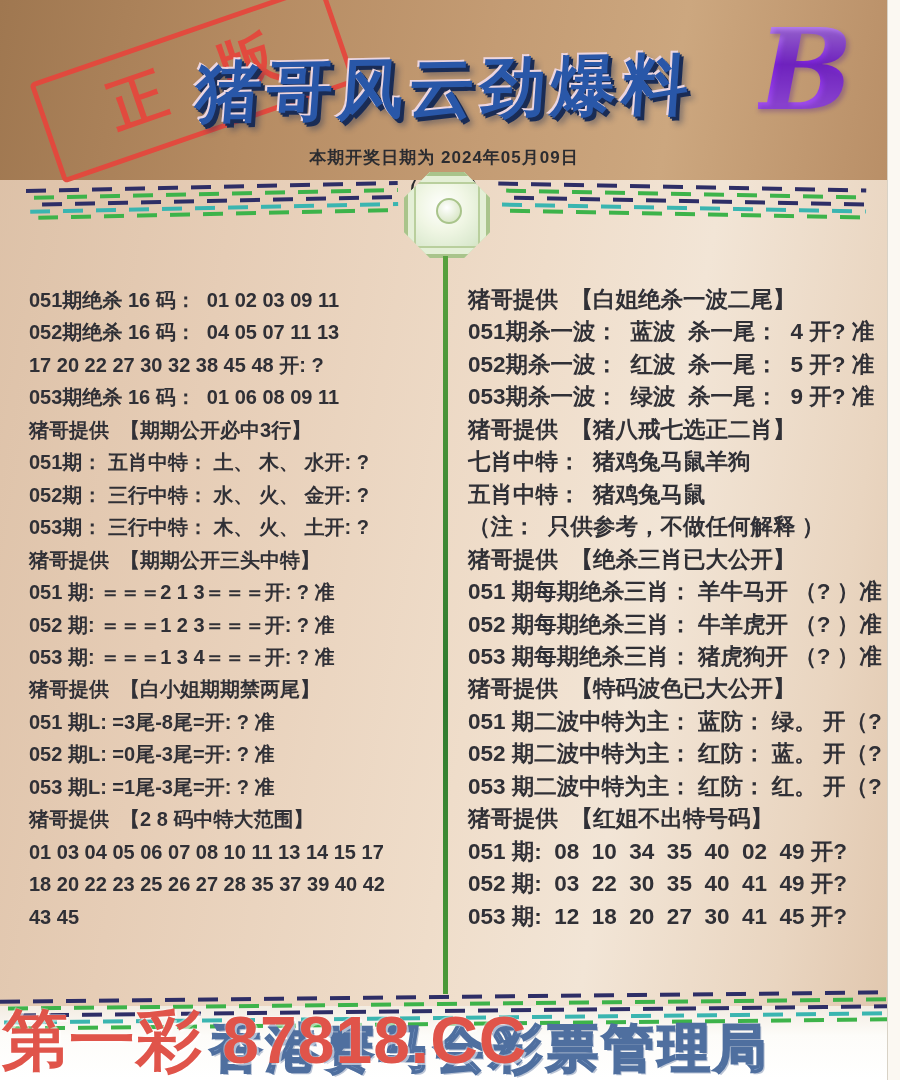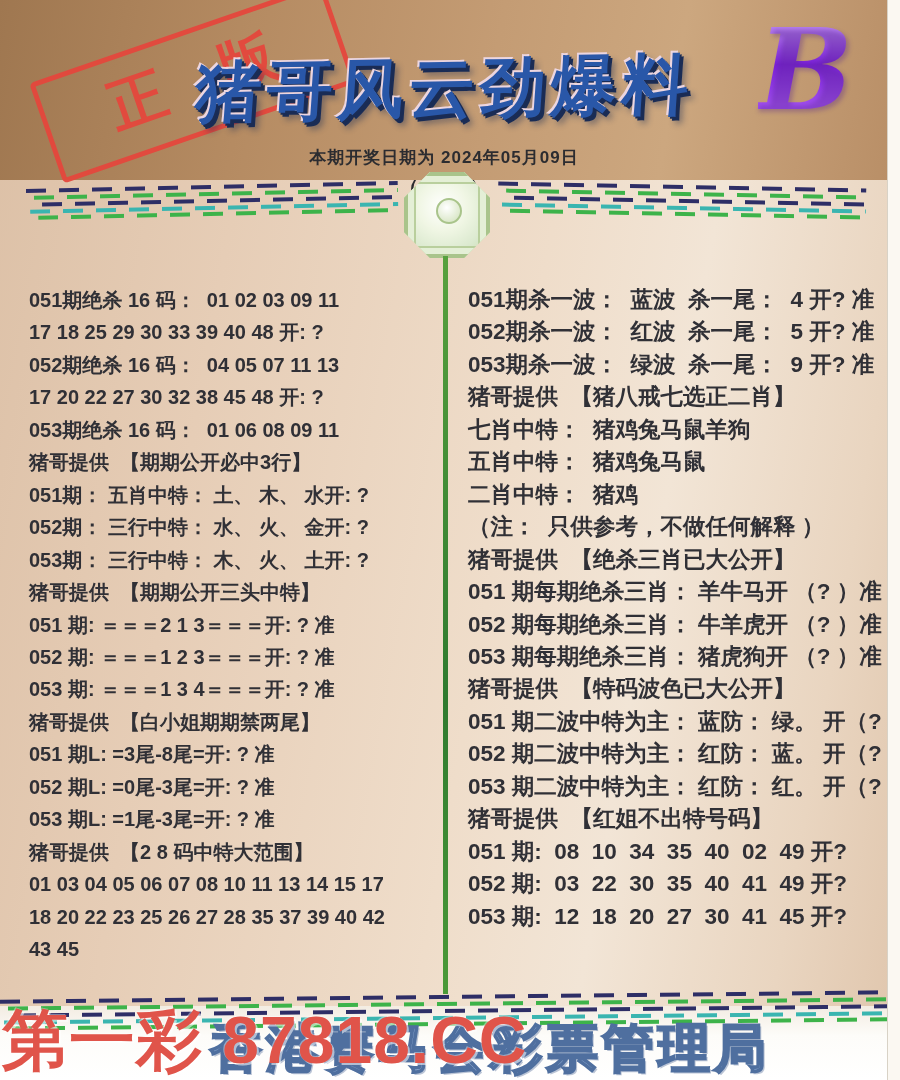--- a/index.html
+++ b/index.html
@@ -120,21 +120,20 @@
 
   <div class="wave wave-left"></div>
   <div class="wave wave-right"></div>
   <div class="badge">
     <span class="badge-core"></span>
   </div>
   <div class="divider-line"></div>
 
   <div class="col col-left">
     <div class="line">051期绝杀 16 码：  01 02 03 09 11</div>
-    <div class="line">17 18 25 29 30 33 39 40 48 开: ?</div>
     <div class="line">052期绝杀 16 码：  04 05 07 11 13</div>
     <div class="line">17 20 22 27 30 32 38 45 48 开: ?</div>
     <div class="line">053期绝杀 16 码：  01 06 08 09 11</div>
     <div class="line">猪哥提供  【期期公开必中3行】</div>
     <div class="line">051期： 五肖中特： 土、 木、 水开: ?</div>
     <div class="line">052期： 三行中特： 水、 火、 金开: ?</div>
     <div class="line">053期： 三行中特： 木、 火、 土开: ?</div>
     <div class="line">猪哥提供  【期期公开三头中特】</div>
     <div class="line">051 期: ＝＝＝2 1 3＝＝＝开: ? 准</div>
     <div class="line">052 期: ＝＝＝1 2 3＝＝＝开: ? 准</div>
@@ -143,27 +142,27 @@
     <div class="line">051 期L: =3尾-8尾=开: ? 准</div>
     <div class="line">052 期L: =0尾-3尾=开: ? 准</div>
     <div class="line">053 期L: =1尾-3尾=开: ? 准</div>
     <div class="line">猪哥提供  【2 8 码中特大范围】</div>
     <div class="line">01 03 04 05 06 07 08 10 11 13 14 15 17</div>
     <div class="line">18 20 22 23 25 26 27 28 35 37 39 40 42</div>
     <div class="line">43 45</div>
   </div>
 
   <div class="col col-right">
+    <div class="line">猪哥提供  【白姐绝杀一波二尾】</div>
     <div class="line">051期杀一波：  蓝波  杀一尾：  4 开? 准</div>
     <div class="line">052期杀一波：  红波  杀一尾：  5 开? 准</div>
     <div class="line">053期杀一波：  绿波  杀一尾：  9 开? 准</div>
     <div class="line">猪哥提供  【猪八戒七选正二肖】</div>
     <div class="line">七肖中特：  猪鸡兔马鼠羊狗</div>
     <div class="line">五肖中特：  猪鸡兔马鼠</div>
-    <div class="line">二肖中特：  猪鸡</div>
     <div class="line">（注：  只供参考，不做任何解释 ）</div>
     <div class="line">猪哥提供  【绝杀三肖已大公开】</div>
     <div class="line">051 期每期绝杀三肖： 羊牛马开 （? ）准</div>
     <div class="line">052 期每期绝杀三肖： 牛羊虎开 （? ）准</div>
     <div class="line">053 期每期绝杀三肖： 猪虎狗开 （? ）准</div>
     <div class="line">猪哥提供  【特码波色已大公开】</div>
     <div class="line">051 期二波中特为主： 蓝防： 绿。 开（? ）</div>
     <div class="line">052 期二波中特为主： 红防： 蓝。 开（? ）</div>
     <div class="line">053 期二波中特为主： 红防： 红。 开（? ）</div>
     <div class="line">猪哥提供  【红姐不出特号码】</div>

